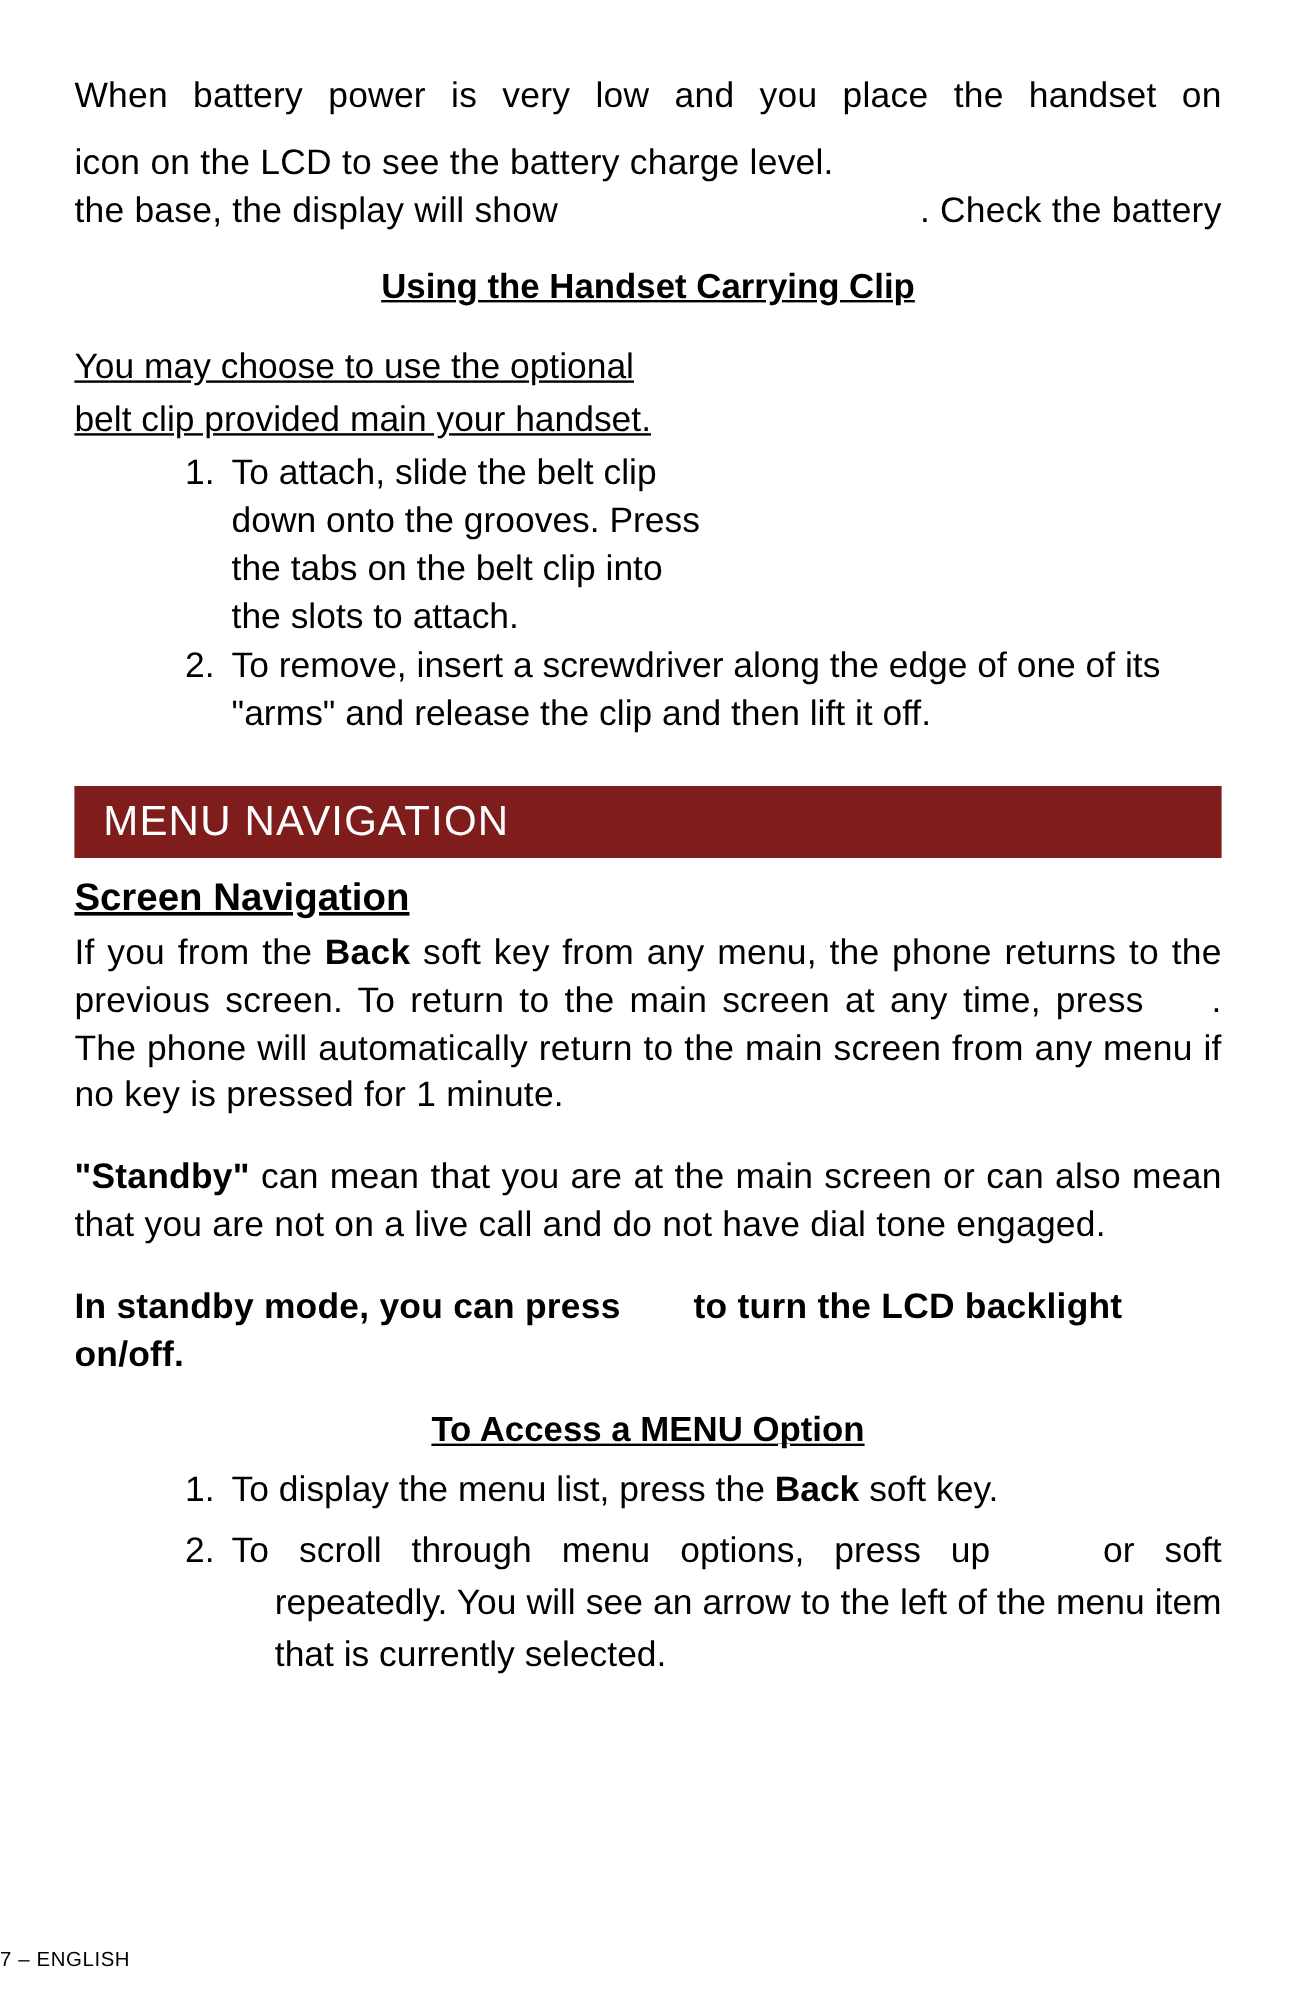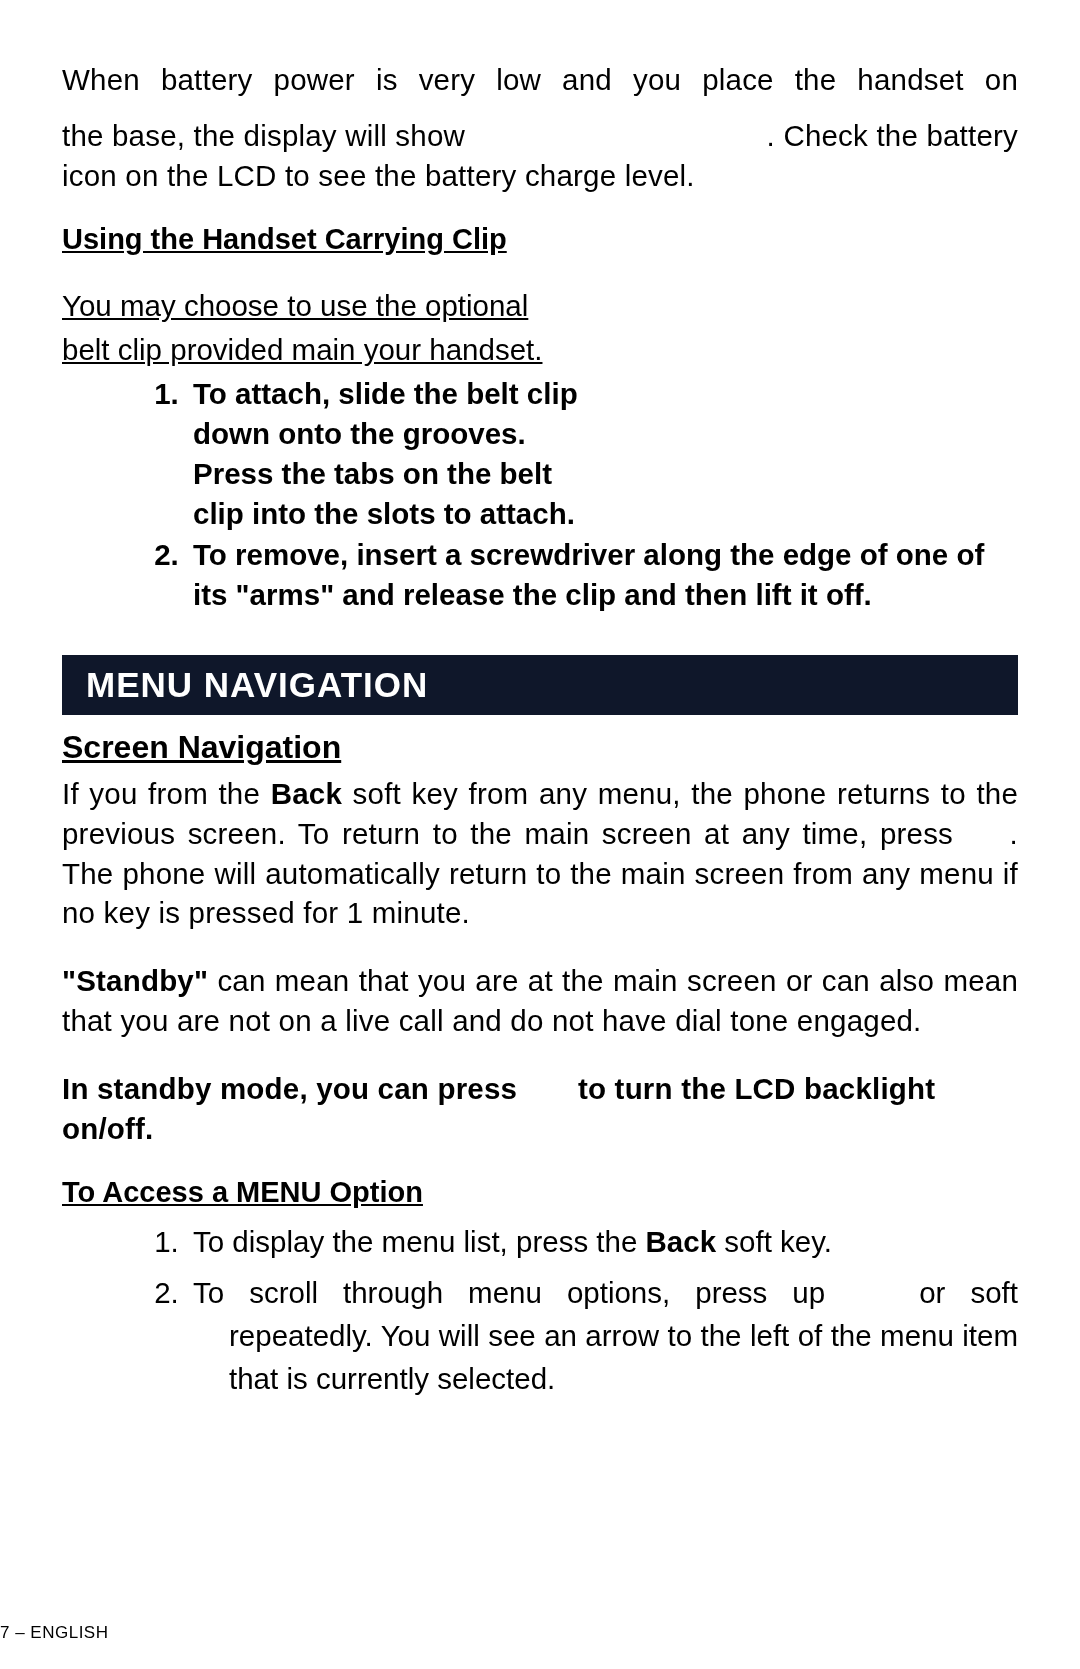--- a/index.html
+++ b/index.html
@@ -17,20 +17,21 @@
     line-height: 1.35;
     letter-spacing: 0.2px;
     margin-bottom: 28px;
   }
   .bold { font-weight: 700; }
   .section-sub {
     font-size: 29px;
     font-weight: 700;
     text-decoration: underline;
     margin-bottom: 12px;
+    text-align: center;
   }
   .section-sub2 {
     font-size: 32px;
     font-weight: 700;
     text-decoration: underline;
     margin-bottom: 8px;
   }
   .belt-intro {
     font-size: 29.5px;
     line-height: 1.35;
@@ -38,27 +39,27 @@
     max-width: 620px;
     text-decoration: underline;
   }
   .list {
     list-style: decimal;
     font-size: 29.5px;
     line-height: 1.35;
     margin-left: 125px;
     margin-bottom: 40px;
   }
-  .list > li { padding-left: 6px; margin-bottom: 2px; font-weight: bold; }
+  .list > li { padding-left: 6px; margin-bottom: 2px; }
   .list .wrap1 { max-width: 400px; }
   .black-bar {
-    background: #0f172a;
+    background: #7f1d1d;
     color: #fff;
     font-size: 35px;
-    font-weight: 700;
+    font-weight: 400;
     letter-spacing: 1px;
     padding: 10px 11px 10px 24px;
     margin: 0 0 14px 0;
     width: 100%;
   }
   .justify { text-align: justify; text-align-last: left; }
   .justify-full { text-align: justify; text-align-last: justify; }
   .menu-list {
     list-style: decimal;
     font-size: 29.5px;
@@ -82,25 +83,25 @@
     display: inline-block;
     width: 44px;
   }
 </style>
 </head>
 <body>
 
 <div class="para">
   <span class="justify-full" style="display:block;">When battery power is very low and you place the handset on</span>
   <span style="display:block; height:16px;"></span>
+  <span>icon on the LCD to see the battery charge level.</span>
   <span style="display:flex; justify-content:space-between;">
     <span>the base, the display will show </span>
     <span>.  Check the battery</span>
   </span>
-  <span>icon on the LCD to see the battery charge level.</span>
 </div>
 
 <div class="section-sub">Using the Handset Carrying Clip</div>
 <div style="height:18px;"></div>
 <div class="belt-intro">You may choose to use the optional</div>
 <div class="belt-intro">belt clip provided main your handset.</div>
 <ol class="list">
   <li>
       <span class="wrap1" style="display:block;">To attach, slide the belt clip down onto the grooves.  Press the tabs on the belt clip into the slots to attach.</span>
     </li>

